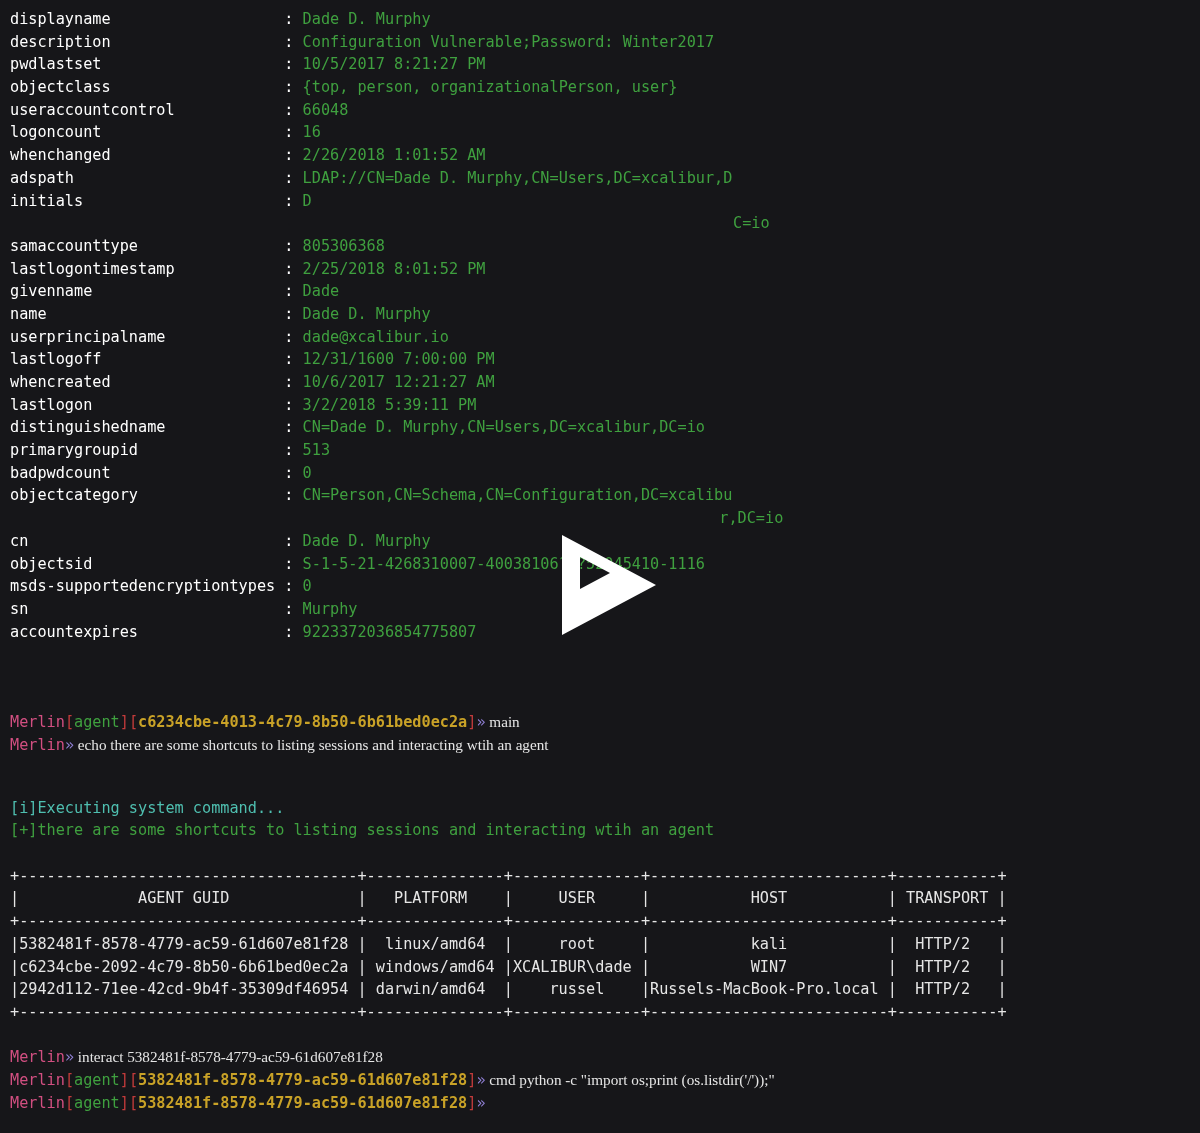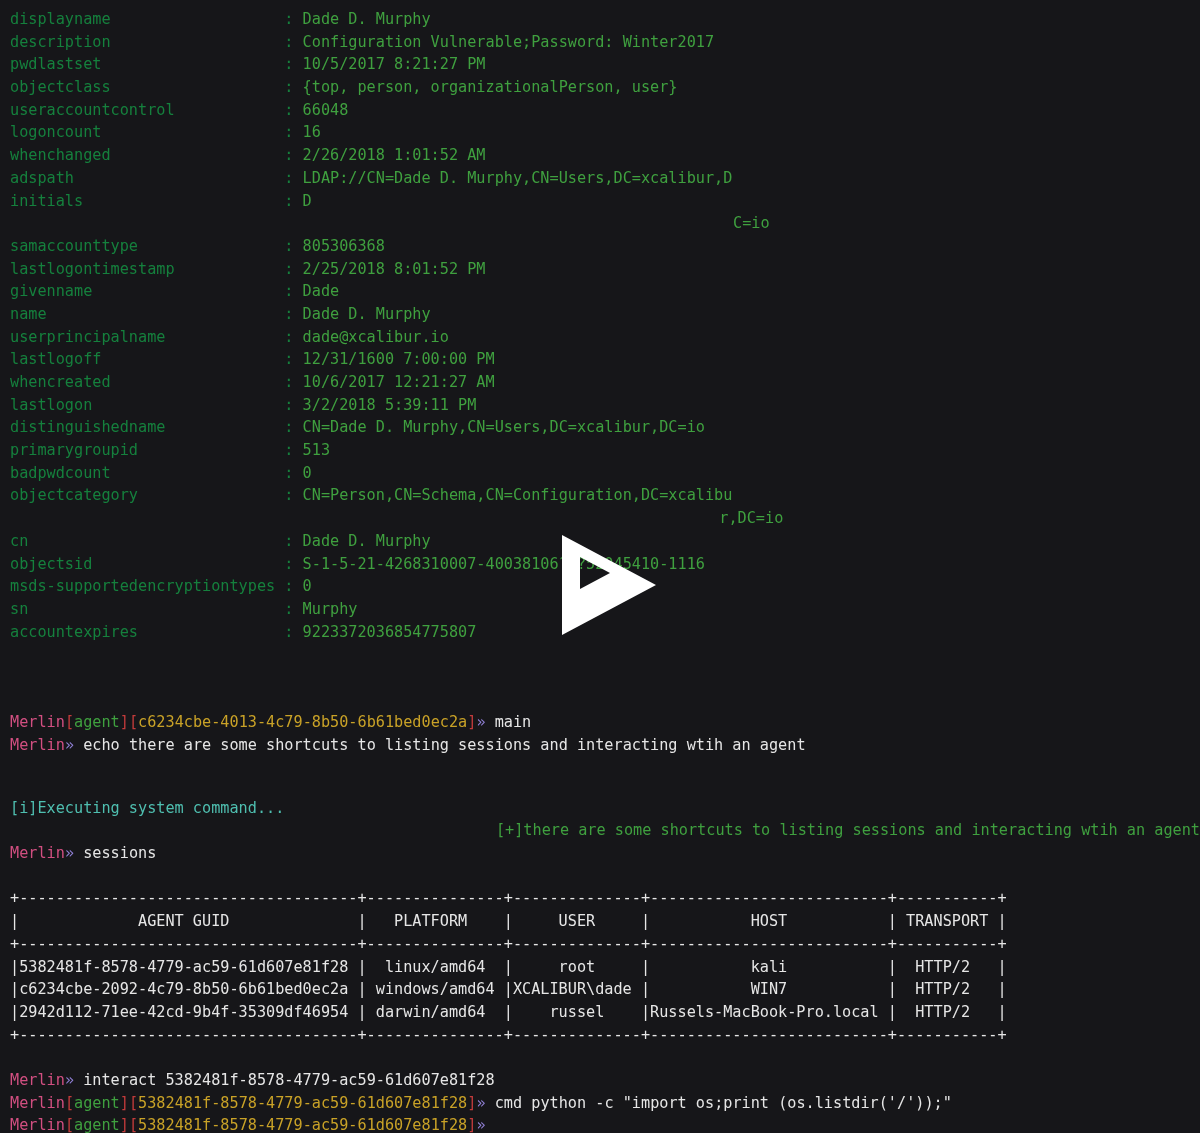--- a/index.html
+++ b/index.html
@@ -24,27 +24,27 @@
   }
   .line {
     font-size: 15.2px;
     line-height: 22.7px;
     white-space: pre;
     letter-spacing: 0px;
     margin: 0;
     height: 22.7px;
   }
   .blank { height: 22.7px; }
-  .green      { color: #3fa03f; text-align: right; }
-  .ldap-key   { color: #15803d; text-align: center; }
+  .green      { color: #3fa03f; }
+  .ldap-key   { color: #ffffff; text-align: center; }
   .ldap-val   { color: #3fa03f; text-align: center; }
-  .white      { color: #e6e6e6; }
+  .white      { color: #e6e6e6; font-family: Liberation Serif, serif; }
   .pink       { color: #d24f81; }
   .red        { color: #c23b3b; }
-  .yellow     { color: #c9a227; }
+  .yellow     { color: #c9a227; font-weight: bold; }
   .grn-b      { color: #3fa03f; }
   .violet     { color: #8f7fd4; }
   .cyan       { color: #4fbfb0; margin-top: 40px; }
   .tbl        { color: #e6e6e6; }
 
   
   #play-overlay {
     position: absolute;
     left: 556px;
     top: 533px;
@@ -96,21 +96,20 @@
   <div class="line blank"></div>
   <div class="line blank"></div>
 
   <div class="line"><span class="pink">Merlin</span><span class="red">[</span><span class="grn-b">agent</span><span class="red">]</span><span class="red">[</span><span class="yellow">c6234cbe-4013-4c79-8b50-6b61bed0ec2a</span><span class="red">]</span><span class="violet">»</span><span class="white"> main</span></div>
 
   <div class="line"><span class="pink">Merlin</span><span class="violet">»</span><span class="white"> echo there are some shortcuts to listing sessions and interacting wtih an agent</span></div>
 
   <div class="line cyan">[i]Executing system command...</div>
   <div class="line green">[+]there are some shortcuts to listing sessions and interacting wtih an agent</div>
 
-  <div class="line"><span class="pink">Merlin</span><span class="violet">»</span><span class="white"> sessions</span></div>
 
   <div class="line blank"></div>
 
   <div class="sessions-block">
     <div class="line tbl">+-------------------------------------+---------------+--------------+--------------------------+-----------+</div>
     <div class="line tbl">|             AGENT GUID              |   PLATFORM    |     USER     |           HOST           | TRANSPORT |</div>
     <div class="line tbl">+-------------------------------------+---------------+--------------+--------------------------+-----------+</div>
     <div id="table-rows">
         <div class="line tbl">|5382481f-8578-4779-ac59-61d607e81f28 |  linux/amd64  |     root     |           kali           |  HTTP/2   |</div>
         <div class="line tbl">|c6234cbe-2092-4c79-8b50-6b61bed0ec2a | windows/amd64 |XCALIBUR\dade |           WIN7           |  HTTP/2   |</div>

